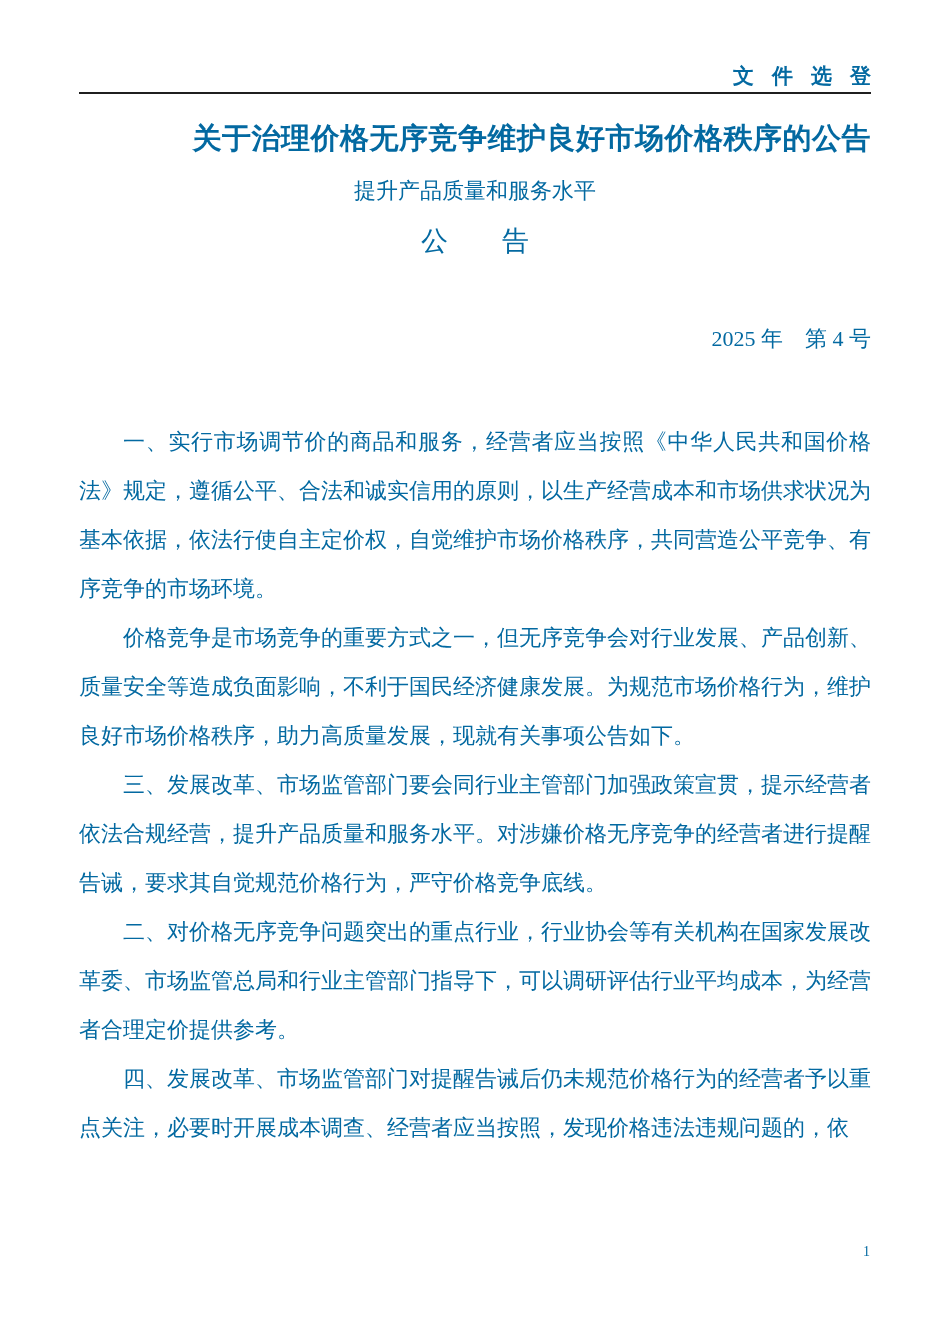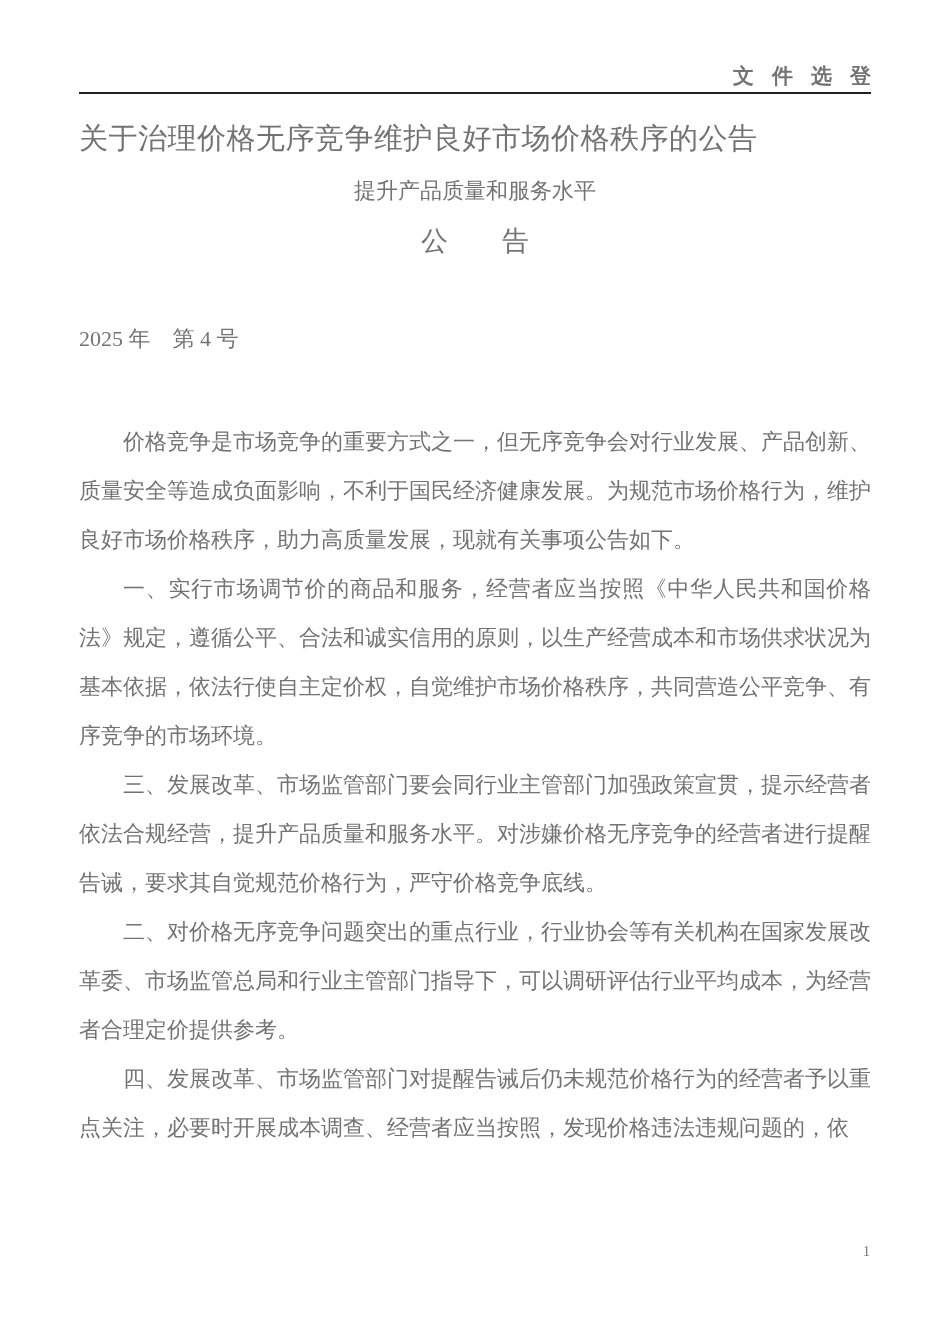--- a/index.html
+++ b/index.html
@@ -10,21 +10,21 @@
   .page {
     position: relative;
     width: 950px;
     height: 1344px;
     margin: 0 auto;
     background: #ffffff;
     box-sizing: border-box;
     padding: 0 79px;
     overflow: hidden;
     font-family: "Liberation Serif", "DejaVu Serif", serif;
-    color: #737373;
+    color: #0369a1;
   }
   .header-banner {
     padding-top: 64px;
   }
   .header-label {
     display: block;
     text-align: right;
     font-family: "Liberation Sans", "DejaVu Sans", sans-serif;
     font-weight: bold;
     font-size: 21px;
@@ -33,41 +33,41 @@
     margin-right: -18px;
     white-space: nowrap;
   }
   .header-divider {
     margin-top: 4px;
     height: 2px;
     background: #1f1f1f;
   }
   .doc-title {
     margin: 28px 0 0 0;
-    text-align: left;
+    text-align: right;
     font-size: 29px;
-    font-weight: normal;
+    font-weight: bold;
     line-height: 32px;
     letter-spacing: 0.5px;
   }
   .issuer {
     margin-top: 25px;
     text-align: center;
     font-size: 22px;
     line-height: 24px;
   }
   .doc-type {
     margin-top: 26px;
     text-align: center;
     font-size: 27px;
     line-height: 24px;
   }
   .issue-number {
     margin-top: 74px;
-    text-align: left;
+    text-align: right;
     font-size: 22px;
     line-height: 24px;
   }
   .body-text {
     margin-top: 66px;
   }
   .body-text p {
     margin: 0;
     font-size: 22px;
     line-height: 49px;
@@ -96,22 +96,22 @@
   <h1 class="doc-title">关于治理价格无序竞争维护良好市场价格秩序的公告</h1>
 
 
   <div class="issuer">提升产品质量和服务水平</div>
 
   <div class="doc-type">公　　告</div>
 
   <div class="issue-number">2025 年　第 4 号</div>
 
   <div class="body-text">
+    <p>一、实行市场调节价的商品和服务，经营者应当按照《中华人民共和国价格法》规定，遵循公平、合法和诚实信用的原则，以生产经营成本和市场供求状况为基本依据，依法行使自主定价权，自觉维护市场价格秩序，共同营造公平竞争、有序竞争的市场环境。</p>
     <p>价格竞争是市场竞争的重要方式之一，但无序竞争会对行业发展、产品创新、质量安全等造成负面影响，不利于国民经济健康发展。为规范市场价格行为，维护良好市场价格秩序，助力高质量发展，现就有关事项公告如下。</p>
-    <p>一、实行市场调节价的商品和服务，经营者应当按照《中华人民共和国价格法》规定，遵循公平、合法和诚实信用的原则，以生产经营成本和市场供求状况为基本依据，依法行使自主定价权，自觉维护市场价格秩序，共同营造公平竞争、有序竞争的市场环境。</p>
     <p>三、发展改革、市场监管部门要会同行业主管部门加强政策宣贯，提示经营者依法合规经营，提升产品质量和服务水平。对涉嫌价格无序竞争的经营者进行提醒告诫，要求其自觉规范价格行为，严守价格竞争底线。</p>
     <p>二、对价格无序竞争问题突出的重点行业，行业协会等有关机构在国家发展改革委、市场监管总局和行业主管部门指导下，可以调研评估行业平均成本，为经营者合理定价提供参考。</p>
     <p>四、发展改革、市场监管部门对提醒告诫后仍未规范价格行为的经营者予以重点关注，必要时开展成本调查、经营者应当按照，发现价格违法违规问题的，依</p>
   </div>
 
   <div class="page-number">1</div>
 
 </div>
 
 </body></html>

